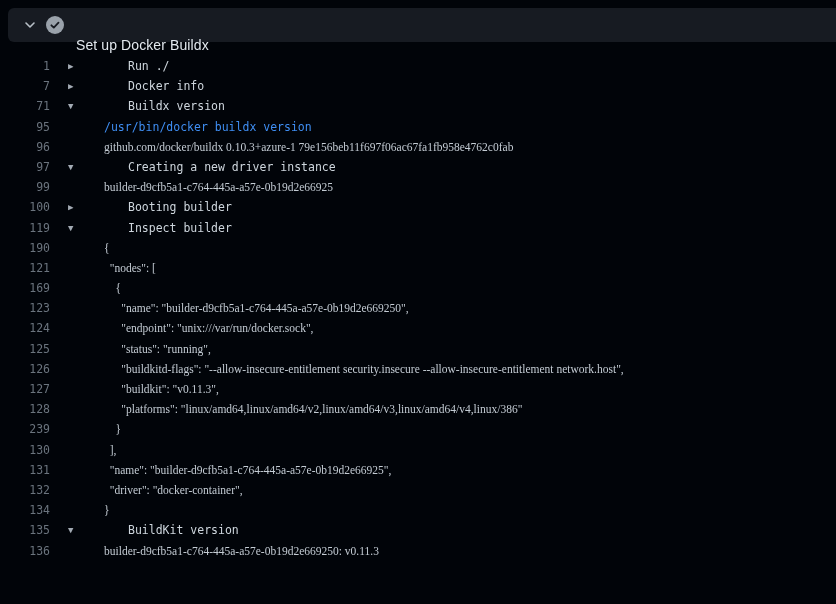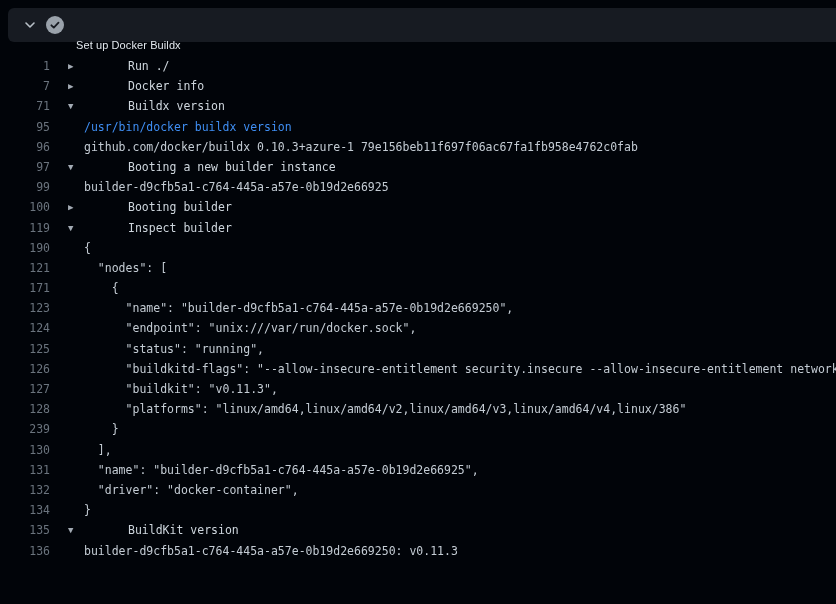--- a/index.html
+++ b/index.html
@@ -37,21 +37,21 @@
     justify-content: center;
   }
   .status {
     width: 18px;
     height: 18px;
     margin-right: 12px;
     display: inline-flex;
   }
   .title {
     color: #e2e8ee;
-    font-size: 11px;
+    font-size: 14px;
     font-weight: 400;
     letter-spacing: 0.1px;
     white-space: nowrap;
     margin-top: 40px;
   }
   .log {
     position: absolute;
     top: 56px;
     left: 0;
     right: 0;
@@ -75,24 +75,24 @@
   }
   .arrow {
     flex: none;
     display: inline-block;
     width: 12px;
     margin-left: 18px;
     font-size: 9px;
     color: #a3abb4;
   }
   .row .text { white-space: pre; }
-  .row:not(.group) .text { margin-left: 34px; }
+  .row:not(.group) .text { margin-left: 54px; }
   .row.group { cursor: pointer; }
   .row.group .text   { color: #ced6dd; padding-left: 48px; }
-  .row.output .text  { color: #c4ccd4; }
+  .row.output .text  { color: #c4ccd4; font-family: Liberation Serif, serif; }
   .row.command .text { color: #3f8ef3; }
 </style>
 </head>
 <body>
 
 <div>
 
   <div class="step-header">
     <span class="chev">
       <svg width="12" height="12" viewBox="0 0 12 12">
@@ -130,21 +130,21 @@
     <span class="text">/usr/bin/docker buildx version</span>
   </div>
       <div class="row output">
     <span class="num">96</span>
     
     <span class="text">github.com/docker/buildx 0.10.3+azure-1 79e156beb11f697f06ac67fa1fb958e4762c0fab</span>
   </div>
       <div class="row group">
     <span class="num">97</span>
     <span class="arrow">▼</span>
-    <span class="text">Booting a new builder instance</span>
+    <span class="text">Creating a new driver instance</span>
   </div>
       <div class="row output">
     <span class="num">99</span>
     
     <span class="text">builder-d9cfb5a1-c764-445a-a57e-0b19d2e66925</span>
   </div>
       <div class="row group">
     <span class="num">100</span>
     <span class="arrow">▶</span>
     <span class="text">Booting builder</span>
@@ -158,21 +158,21 @@
     <span class="num">190</span>
     
     <span class="text">{</span>
   </div>
       <div class="row output">
     <span class="num">121</span>
     
     <span class="text">  "nodes": [</span>
   </div>
       <div class="row output">
-    <span class="num">171</span>
+    <span class="num">169</span>
     
     <span class="text">    {</span>
   </div>
       <div class="row output">
     <span class="num">123</span>
     
     <span class="text">      "name": "builder-d9cfb5a1-c764-445a-a57e-0b19d2e669250",</span>
   </div>
       <div class="row output">
     <span class="num">124</span>

